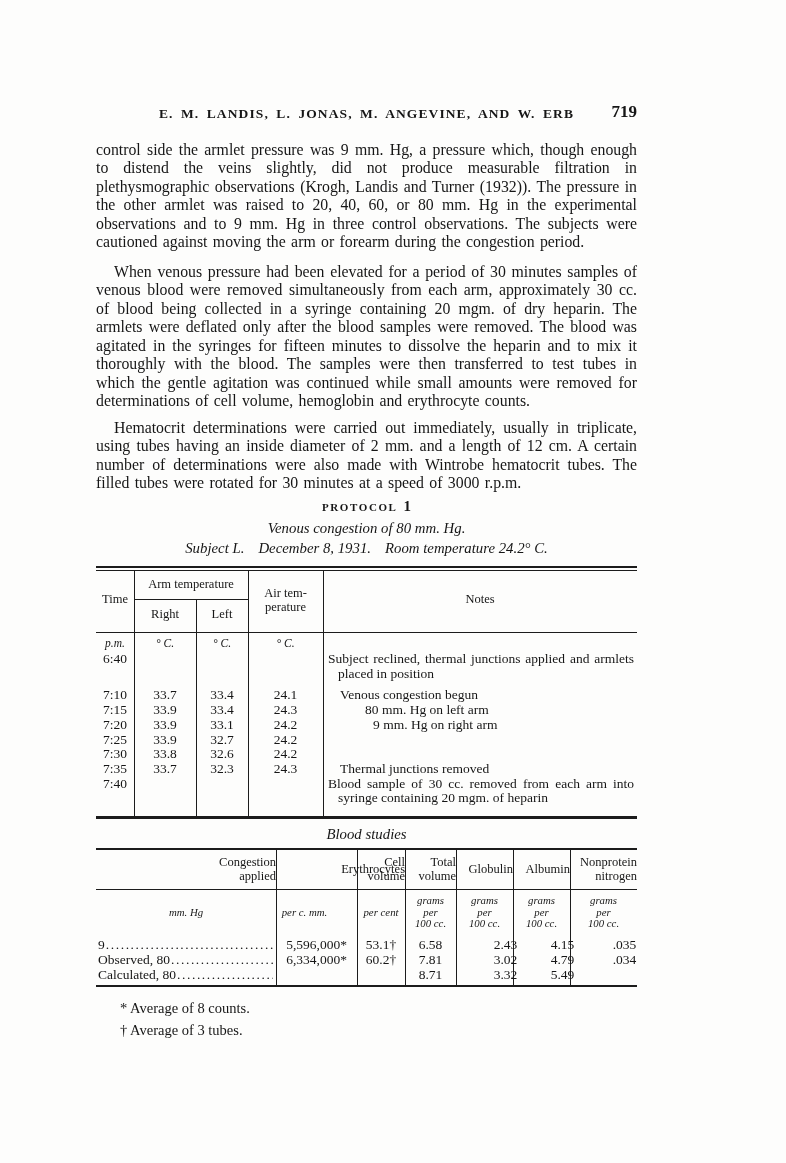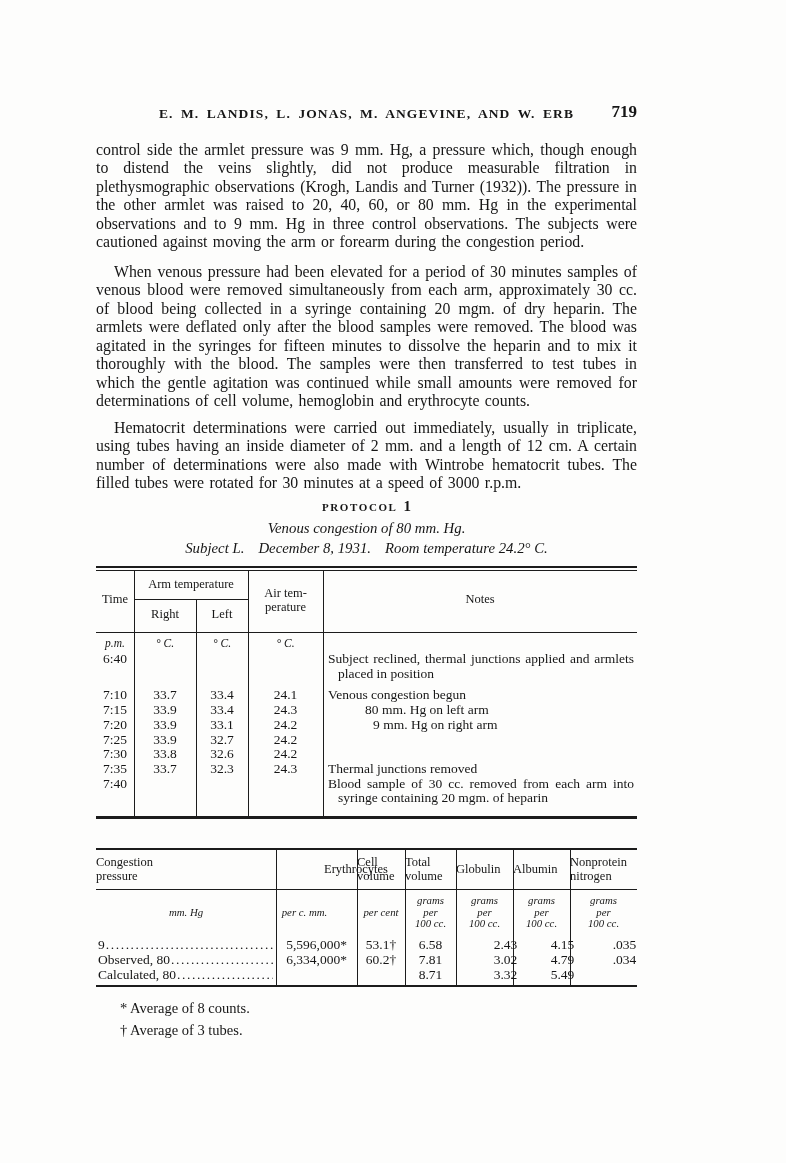--- a/index.html
+++ b/index.html
@@ -33,30 +33,30 @@
   #t1{left:96px;top:566px;width:541px;height:254px;font-size:13.5px;}
   .t1h{position:absolute;text-align:center;font-size:12.5px;line-height:13.5px;}
   .t1u{position:absolute;text-align:center;font-style:italic;font-size:11.5px;}
   #t1-body{position:absolute;left:0;top:86px;width:541px;}
   .t1r{display:flex;line-height:14.7px;}
   .t1r.gap{margin-bottom:7px;}
   .tc-t{width:38px;text-align:center;flex:none;}
   .tc-r{width:62px;text-align:center;flex:none;}
   .tc-l{width:52px;text-align:center;flex:none;}
   .tc-a{width:75px;text-align:center;flex:none;}
-  .tc-n{flex:1;padding-left:5px;padding-right:3px;}
+  .tc-n{flex:1;padding-left:17px;padding-right:3px;}
   .tc-n.hang{padding-left:15px;text-indent:-10px;text-align:justify;}
   .tc-n.ind1{padding-left:42px;}
   .tc-n.ind2{padding-left:50px;}
   
   .t2title{left:96px;top:826px;width:541px;text-align:center;
     font-style:italic;font-size:14.8px;}
   #t2{left:96px;top:848px;width:541px;height:140px;font-size:13.5px;}
   .t2h{position:absolute;top:2px;height:39px;display:flex;flex-direction:column;
-    align-items:flex-start;justify-content:center;text-align:center;
+    align-items:flex-end;justify-content:center;text-align:center;
     font-size:12.5px;line-height:13.5px;}
   .t2u{position:absolute;top:43px;height:43px;display:flex;flex-direction:column;
     align-items:center;justify-content:center;text-align:center;
     font-style:italic;font-size:10.8px;line-height:11.5px;}
   #t2-body{position:absolute;left:0;top:90px;width:541px;}
   .t2r{display:flex;line-height:14.8px;}
   .c2-1{width:180px;flex:none;display:flex;padding-left:2px;box-sizing:border-box;}
   .c2-2{width:81px;flex:none;text-align:center;}
   .c2-3{width:48px;flex:none;text-align:center;}
   .c2-4{width:51px;flex:none;text-align:center;}
@@ -171,37 +171,38 @@
       <div class="t1r">
         <div class="tc-t">7:40</div>
         <div class="tc-r"></div>
         <div class="tc-l"></div>
         <div class="tc-a"></div>
         <div class="tc-n hang">Blood sample of 30 cc. removed from each arm into syringe containing 20 mgm. of heparin</div>
       </div>
     </div>
   </div>
 
+  <div class="abs t2title">Blood studies</div>
 
   <div class="abs" id="t2">
 
     <div class="rule" style="left:0;top:0;width:541px;height:2px;"></div>
     <div class="rule" style="left:0;top:41px;width:541px;height:1.3px;"></div>
     <div class="rule" style="left:0;top:137px;width:541px;height:2px;"></div>
 
     <div class="rule" style="left:180px;top:2px;width:1px;height:135px;"></div>
     <div class="rule" style="left:261px;top:2px;width:1px;height:135px;"></div>
     <div class="rule" style="left:309px;top:2px;width:1px;height:135px;"></div>
     <div class="rule" style="left:360px;top:2px;width:1px;height:135px;"></div>
     <div class="rule" style="left:417px;top:2px;width:1px;height:135px;"></div>
     <div class="rule" style="left:474px;top:2px;width:1px;height:135px;"></div>
 
     <div class="t2h" style="left:0;width:180px;">
       <span>Congestion</span>
-      <span>pressure</span>
+      <span>applied</span>
     </div>
     <div class="t2h" style="left:180px;width:81px;margin-left:48px;">
       <span>Erythrocytes</span>
     </div>
     <div class="t2h" style="left:261px;width:48px;">
       <span>Cell</span>
       <span>volume</span>
     </div>
     <div class="t2h" style="left:309px;width:51px;">
       <span>Total</span>

